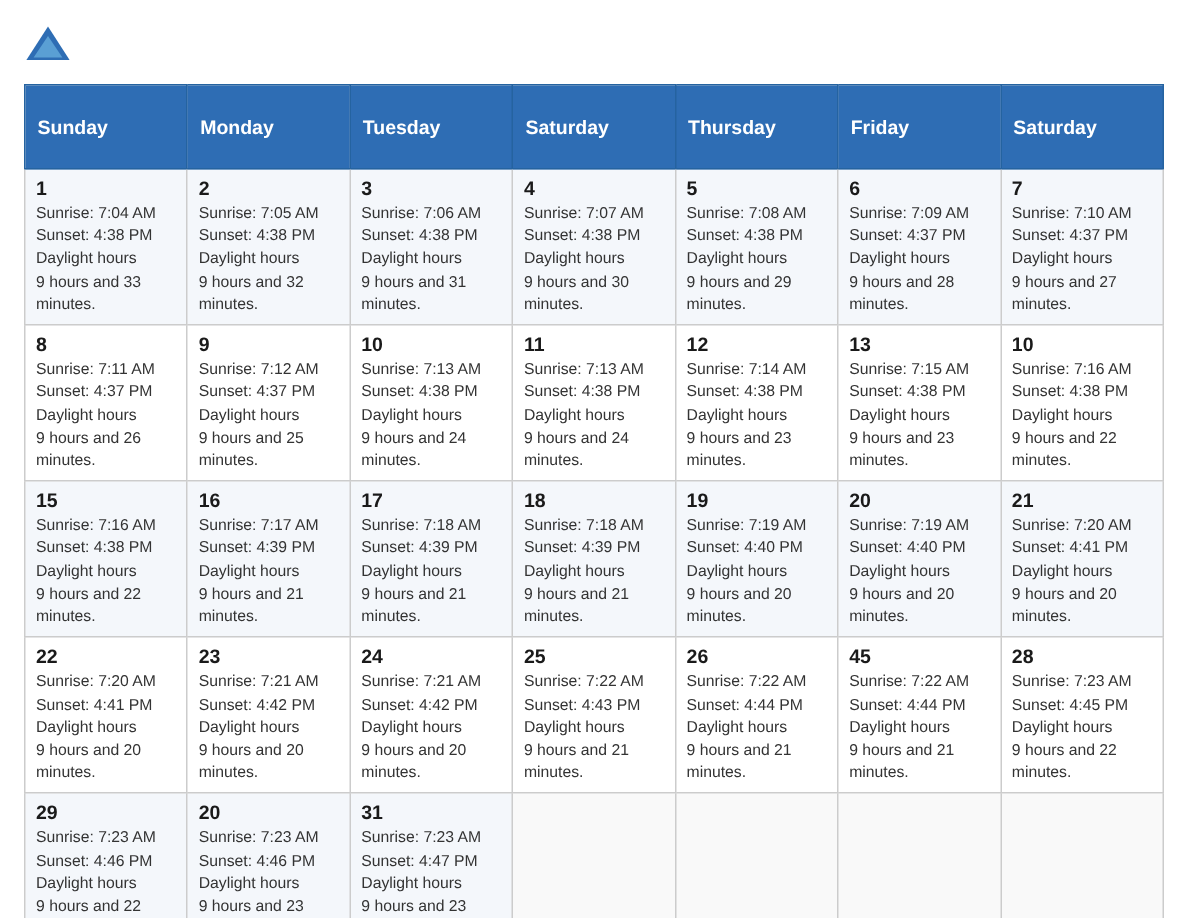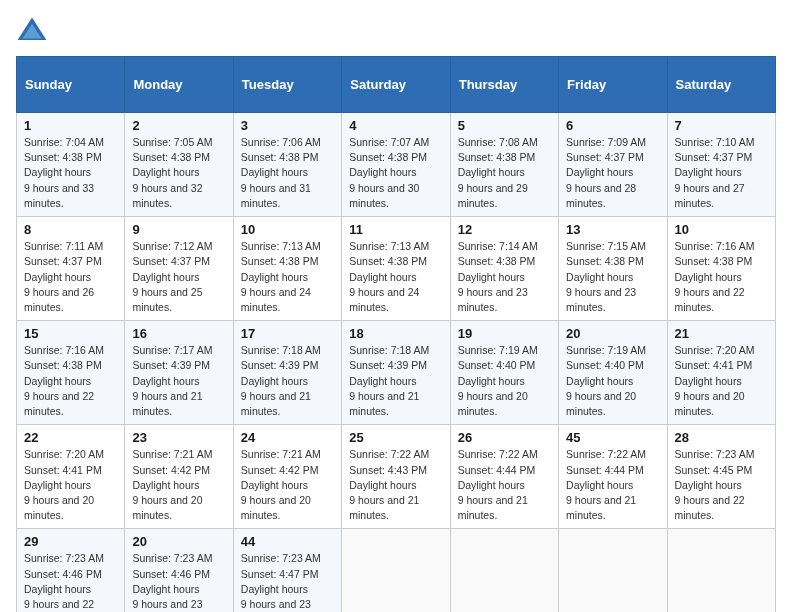--- a/index.html
+++ b/index.html
@@ -248,21 +248,21 @@
       <tr>
         <td>
         <span class="day-number">29</span>
         <span class="day-info">Sunrise: 7:23 AM<br>Sunset: 4:46 PM<br>Daylight hours<br>9 hours and 22 minutes.</span>
       </td>
         <td>
         <span class="day-number">20</span>
         <span class="day-info">Sunrise: 7:23 AM<br>Sunset: 4:46 PM<br>Daylight hours<br>9 hours and 23 minutes.</span>
       </td>
         <td>
-        <span class="day-number">44</span>
+        <span class="day-number">31</span>
         <span class="day-info">Sunrise: 7:23 AM<br>Sunset: 4:47 PM<br>Daylight hours<br>9 hours and 23 minutes.</span>
       </td>
         <td class="empty-cell"></td>
         <td class="empty-cell"></td>
         <td class="empty-cell"></td>
         <td class="empty-cell"></td>
       </tr>
     </tbody>
 </table>
 

